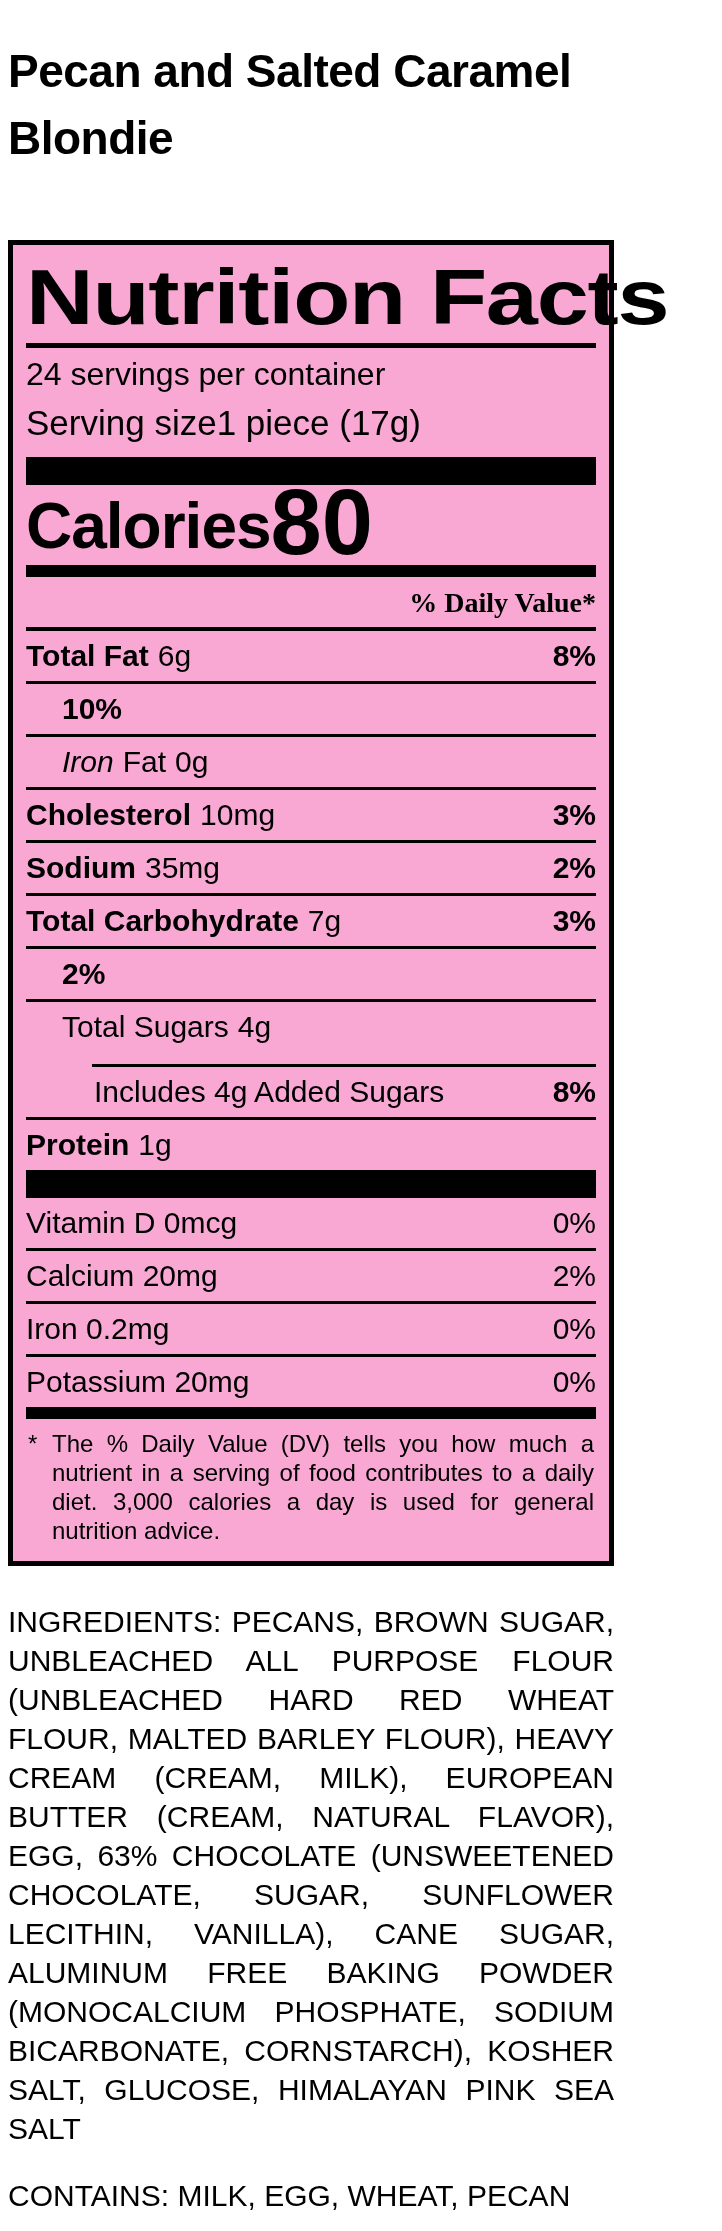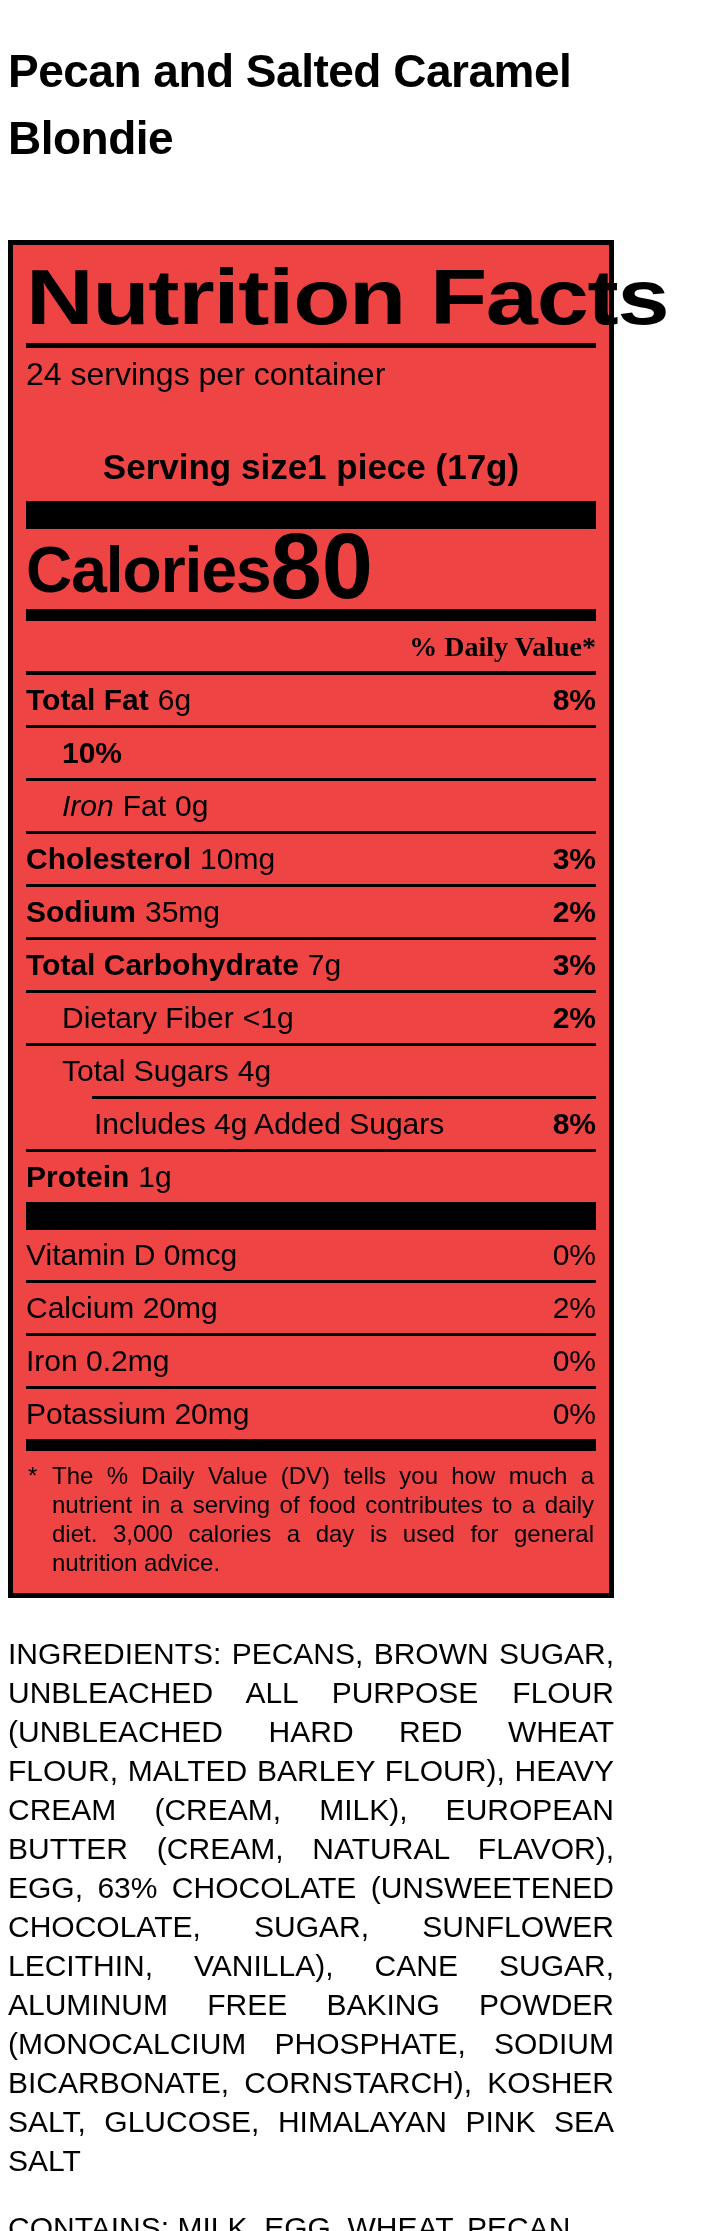--- a/index.html
+++ b/index.html
@@ -21,21 +21,21 @@
     font-size: 46px;
     font-weight: bold;
     line-height: 67px;
     letter-spacing: -0.5px;
     margin: 0 0 68px 0;
   }
   
   .nf-box {
     border: 5px solid #000;
     padding: 0 13px;
-    background: #ef4444;
+    background: #f9a8d4;
   }
   .nf-head {
     border-bottom: 5px solid #000;
     padding: 8px 0 2px 0;
   }
   .nf-title {
     font-size: 78px;
     font-weight: bold;
     line-height: 88px;
     white-space: nowrap;
@@ -43,27 +43,26 @@
     transform-origin: left bottom;
     letter-spacing: -1px;
   }
   .servings {
     font-size: 32px;
     line-height: 42px;
     padding-top: 5px;
   }
   .serving-row {
     display: flex;
-    justify-content: center;
+    justify-content: flex-start;
     align-items: baseline;
     font-size: 35px;
-    font-weight: bold;
+    font-weight: normal;
     line-height: 44px;
     padding: 6px 0 12px 0;
-    margin-top: 44px;
   }
   .bar-thick { height: 28px; background: #000; }
   .bar-med  { height: 12px; background: #000; }
   .aps {
     font-size: 31px;
     font-weight: bold;
     line-height: 36px;
     padding-top: 10px;
   }
   .cal-row {
@@ -93,21 +92,21 @@
     border-top: 3px solid #000;
     gap: 45px;
   }
   .row.first { border-top: none; }
   .row .nm  { margin-right: 9px; }
   .row .nm i { font-style: italic; margin-right: 9px; font-family: "Liberation Sans", sans-serif; }
   .row.bold-name .nm { font-weight: bold; }
   .row .dv { font-weight: bold; white-space: nowrap; }
   .row.plain .dv { font-weight: normal; }
   .row.ind1 { padding-left: 36px; }
-  .row.ind2 { margin-left: 66px; padding-left: 2px; }
+  .row.ind2 { margin-left: 66px; padding-left: 2px; margin-top: 12px; }
   .footnote {
     display: flex;
     font-size: 24px;
     line-height: 29px;
     padding: 10px 2px 16px 2px;
   }
   .fn-marker { flex: 0 0 24px; }
   .fn-text { text-align: justify; }
   
   .ingredients {
@@ -177,21 +176,20 @@
       <span class="cell-l"><span class="nm">Sodium</span><span class="amt">35mg</span></span>
       <span class="dv">2%</span>
     </div>
 
     <div class="row bold-name">
       <span class="cell-l"><span class="nm">Total Carbohydrate</span><span class="amt">7g</span></span>
       <span class="dv">3%</span>
     </div>
 
     <div class="row ind1">
-      <span class="cell-l"><span class="nm">Dietary Fiber</span><span class="amt">&lt;1g</span></span>
       <span class="dv">2%</span>
     </div>
 
     <div class="row ind1">
       <span class="cell-l"><span class="nm">Total Sugars</span><span class="amt">4g</span></span>
       <span class="dv"></span>
     </div>
 
     <div class="row ind2">
       <span class="cell-l"><span class="nm">Includes 4g Added Sugars</span><span class="amt"></span></span>

